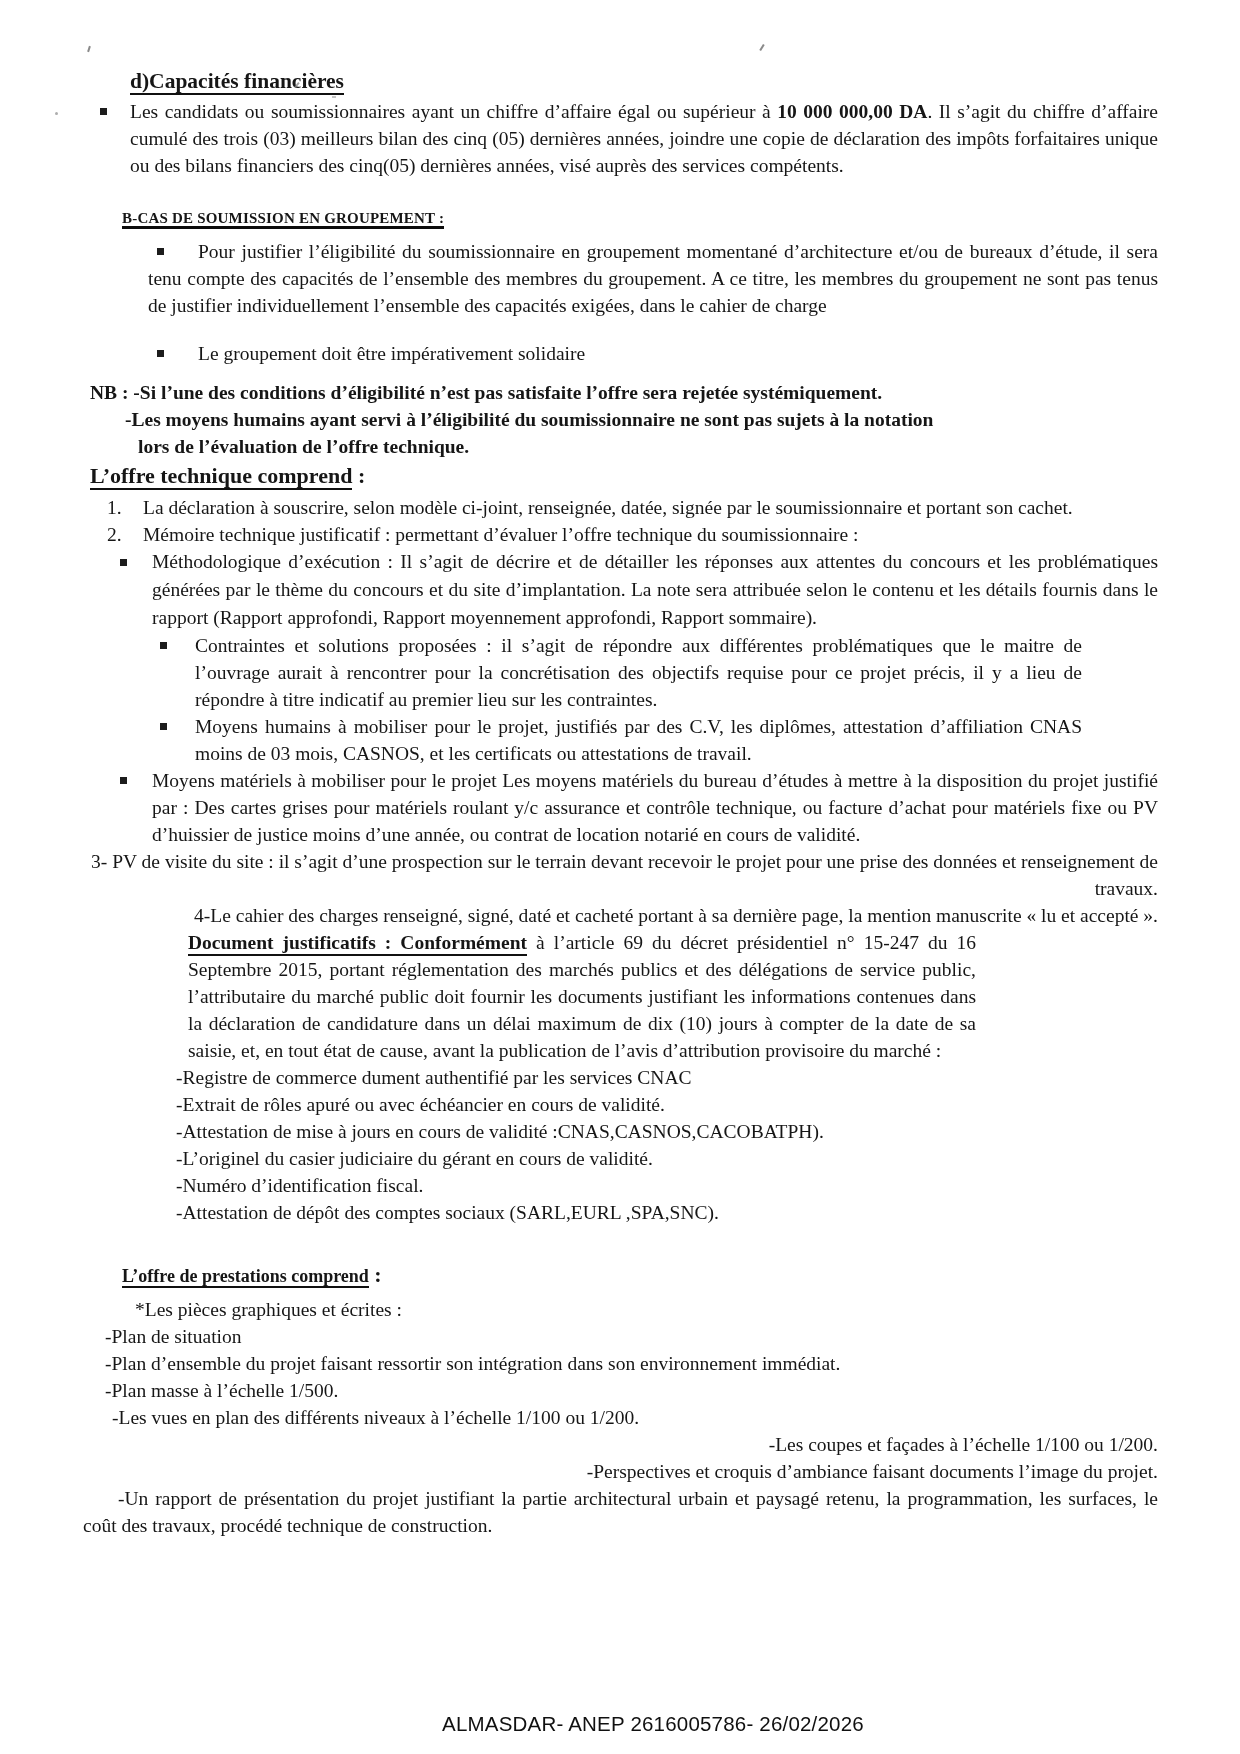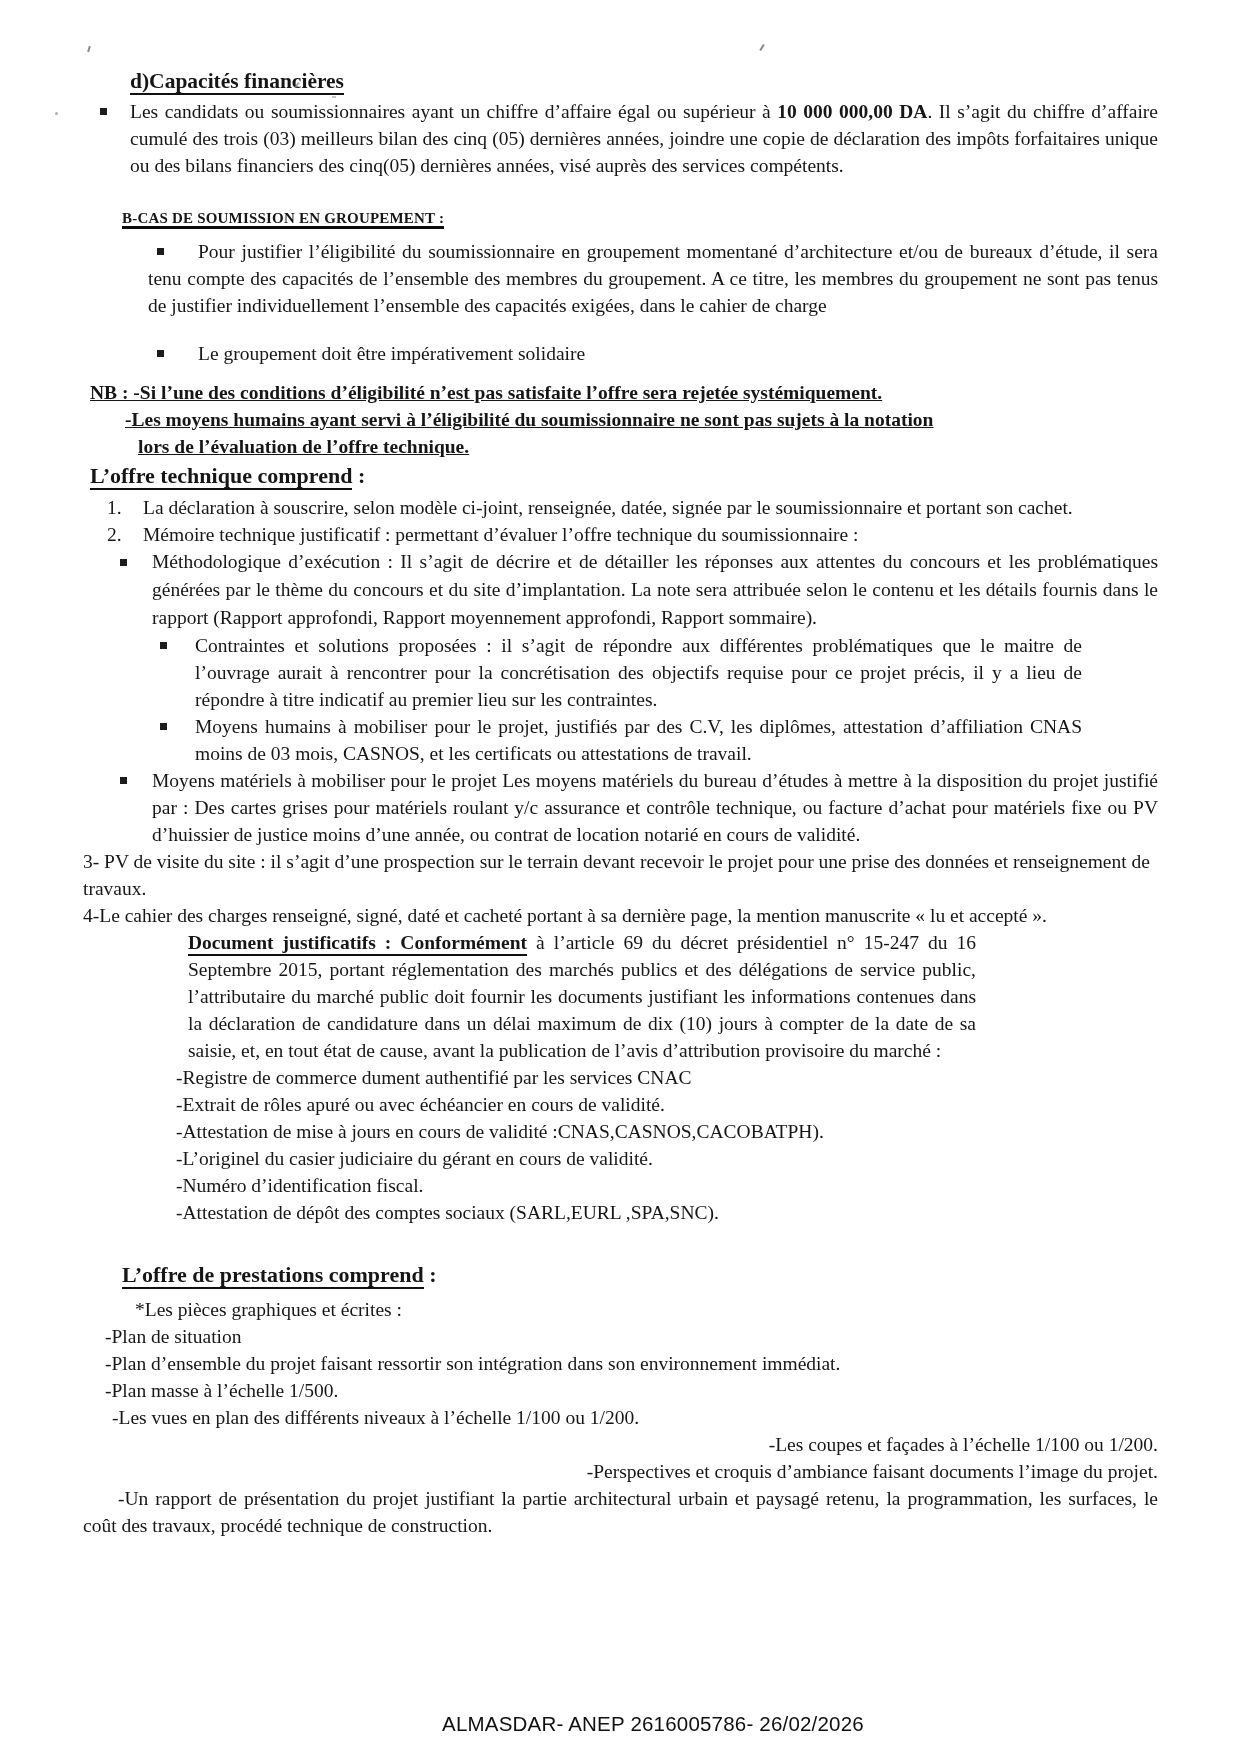--- a/index.html
+++ b/index.html
@@ -18,49 +18,49 @@
 
   
   .h-wrap { line-height:30px; }
   .h-d-wrap { margin-left:47px; margin-bottom:1px; }
   .h-d { font-size:21.5px; font-weight:700; border-bottom:2.5px solid #101010; }
   .h-b-wrap { margin-left:39px; margin-top:23px; margin-bottom:5px; }
   .h-b { font-size:15px; font-weight:700; letter-spacing:0.2px; border-bottom:3px solid #0c0c0c; }
   .h-ot-wrap { margin-left:7px; margin-top:1px; margin-bottom:2px; }
   .h-ot { font-size:22px; font-weight:700; border-bottom:2.5px solid #101010; }
   .h-pr-wrap { margin-left:39px; margin-top:34px; margin-bottom:5px; }
-  .h-pr { font-size:22px; font-weight:700; border-bottom:2.5px solid #101010; }
+  .h-pr { font-size:18px; font-weight:700; border-bottom:2.5px solid #101010; }
   .h-colon { font-weight:700; font-size:22px; }
 
   
   .sq { display:inline-block; width:7px; height:7px; background:#1c1c1c; position:absolute; }
   .para { margin:0; }
   .bullet-fin { position:relative; padding-left:47px; text-align:justify; }
   .bullet-fin .sq { left:17px; top:10px; }
   .bullet-grp { position:relative; padding-left:65px; text-indent:50px; text-align:justify; }
   .bullet-grp .sq { left:74px; top:10px; }
   .bullet-grp2 { position:relative; padding-left:65px; text-indent:50px; margin-top:21px; }
   .bullet-grp2 .sq { left:74px; top:10px; }
 
-  .nb { font-weight:700; margin-top:12px;text-decoration:underline; }
+  .nb { font-weight:700; margin-top:12px; }
   .nb1 { padding-left:7px; }
   .nb2 { padding-left:42px; }
   .nb3 { padding-left:55px; }
 
   .num-item { position:relative; padding-left:60px; text-align:justify; }
   .num-item .num { position:absolute; left:24px; }
 
   .meth { position:relative; padding-left:69px; text-align:justify; line-height:28px; }
   .meth .sq { left:37px; top:11px; }
   .sub { position:relative; padding-left:112px; padding-right:76px; text-align:justify; }
   .sub .sq { left:77px; top:10px; }
   .mat { position:relative; padding-left:69px; text-align:justify; }
   .mat .sq { left:37px; top:10px; }
 
-  .p34 { text-align:left; }
+  .p34 { text-align:right; }
 
   .justif-lead { margin-left:105px; width:788px; text-align:justify; }
   .justif-item { margin-left:93px; }
 
   .pr-intro { margin-left:52px; }
   .ind-a { margin-left:22px; }
   .ind-b { margin-left:29px; }
   .ind-c { margin-left:35px;text-align:right; }
   .rapport { text-indent:35px; text-align:justify; }
 

